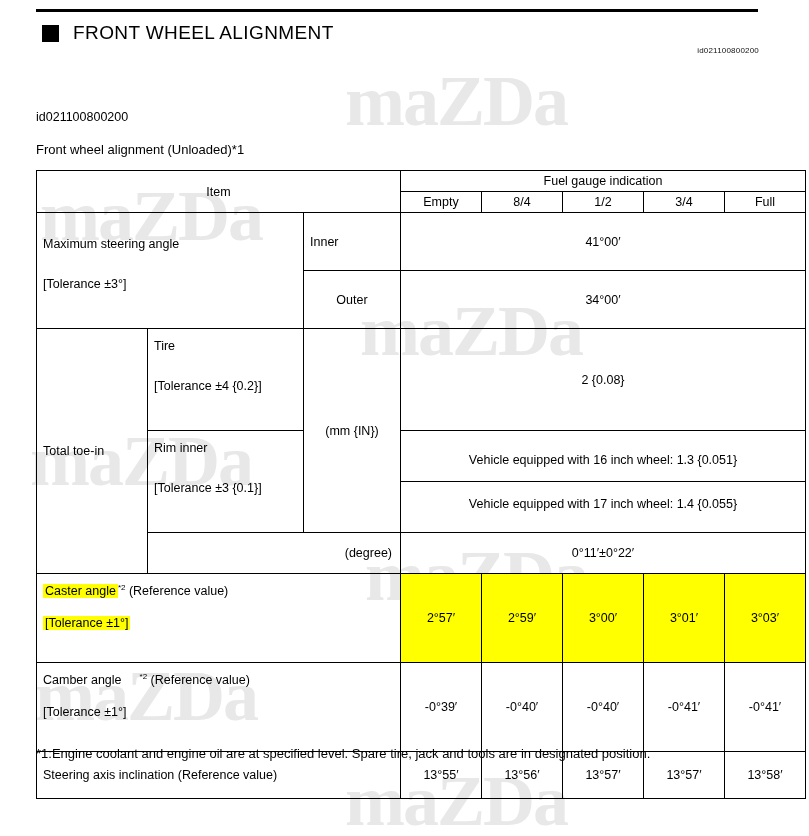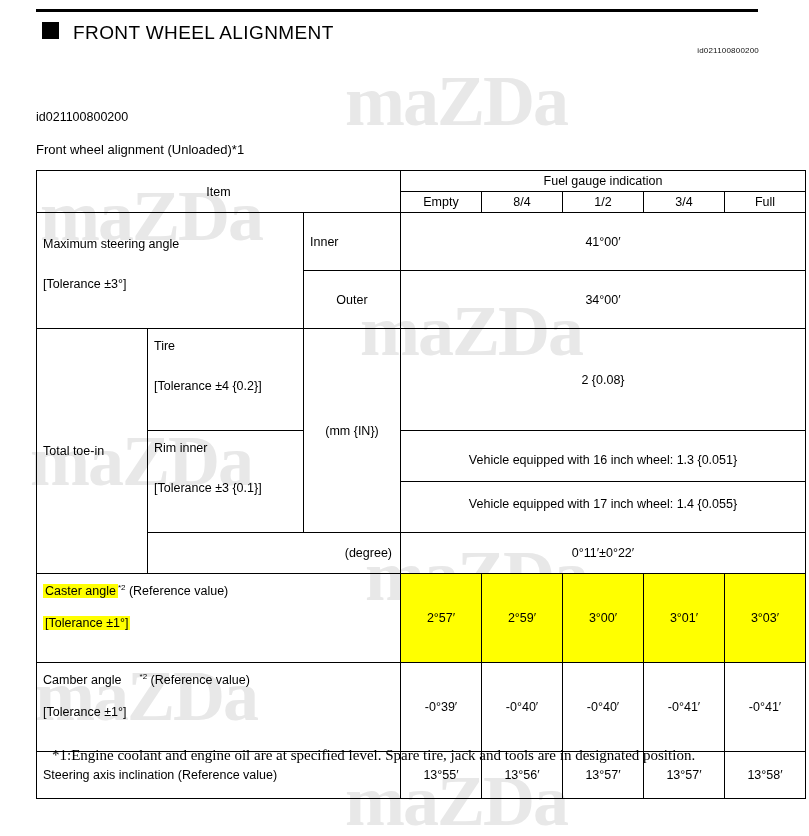--- a/index.html
+++ b/index.html
@@ -57,20 +57,21 @@
     height: 3px;
     background: #000;
   }
 
   
   .heading {
     position: absolute;
     left: 42px;
     top: 22px;
     display: flex;
+    align-items: center;
   }
   .heading .sq {
     width: 17px;
     height: 17px;
     background: #000;
     margin-right: 14px;
   }
   .heading .htxt {
     font-size: 19px;
     letter-spacing: 0.4px;
@@ -131,26 +132,25 @@
     background: #ffff00;
     padding: 0 2px;
   }
   .sup {
     font-size: 8px;
     vertical-align: super;
   }
 
   .footnotes {
     position: absolute;
-    left: 52px;
+    left: 36px;
     top: 745px;
     width: 720px;
-    font-size: 15px;
+    font-size: 13px;
     line-height: 1.35;
-    font-family: Liberation Serif, serif;
   }
   .footnotes p { margin: 0 0 12px 0; }
 </style>
 </head>
 <body>
 
 <div class="page">
 
   <div class="watermark">
     <div class="wm-text" style="left:345px; top:60px;">maZDa</div>

